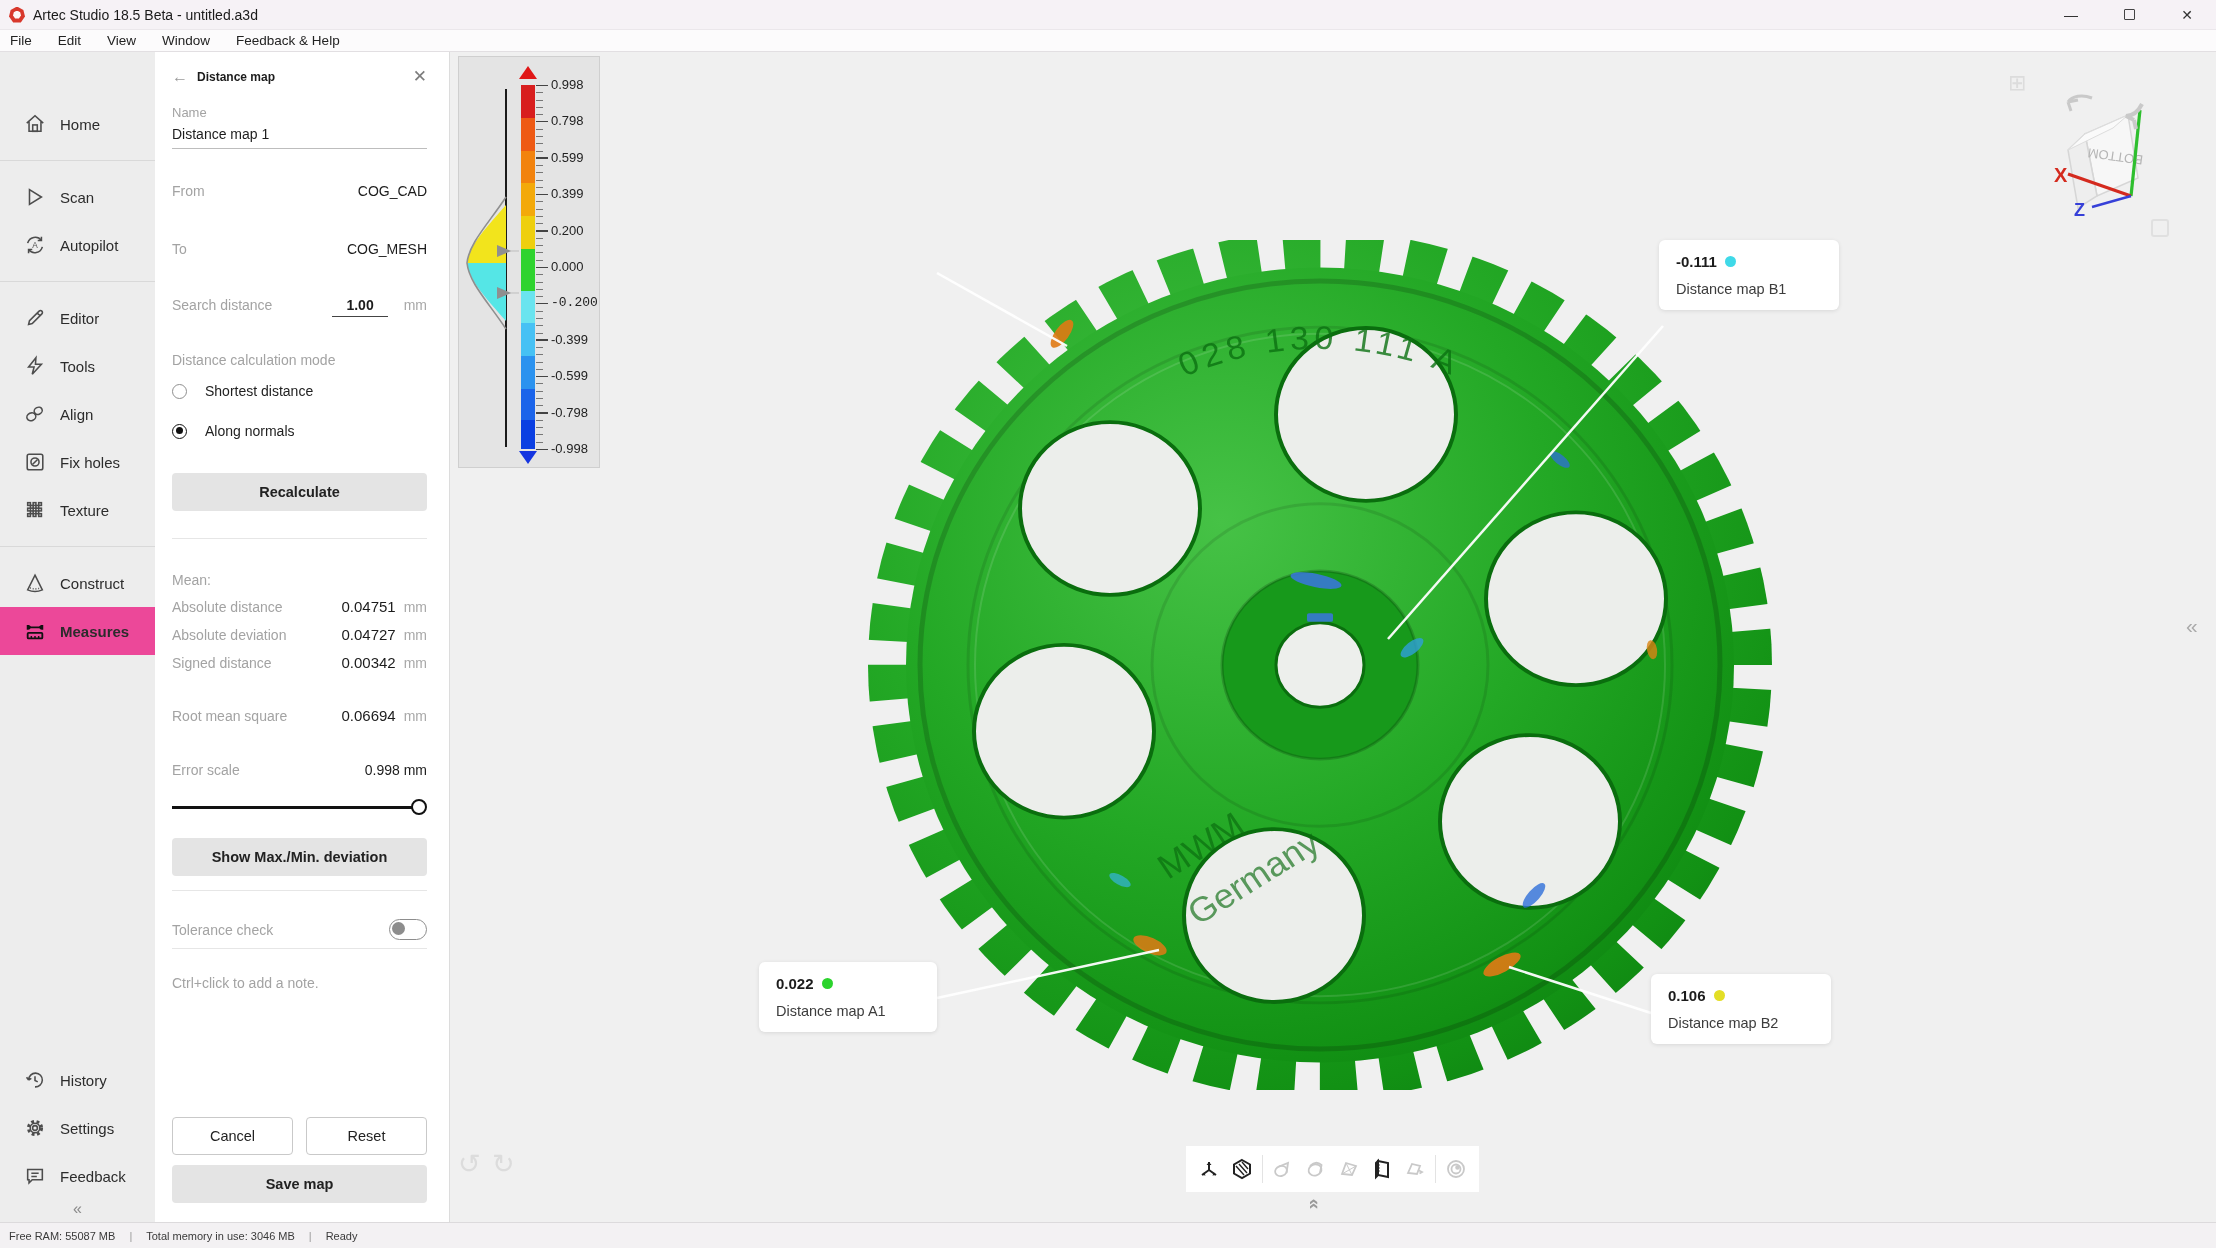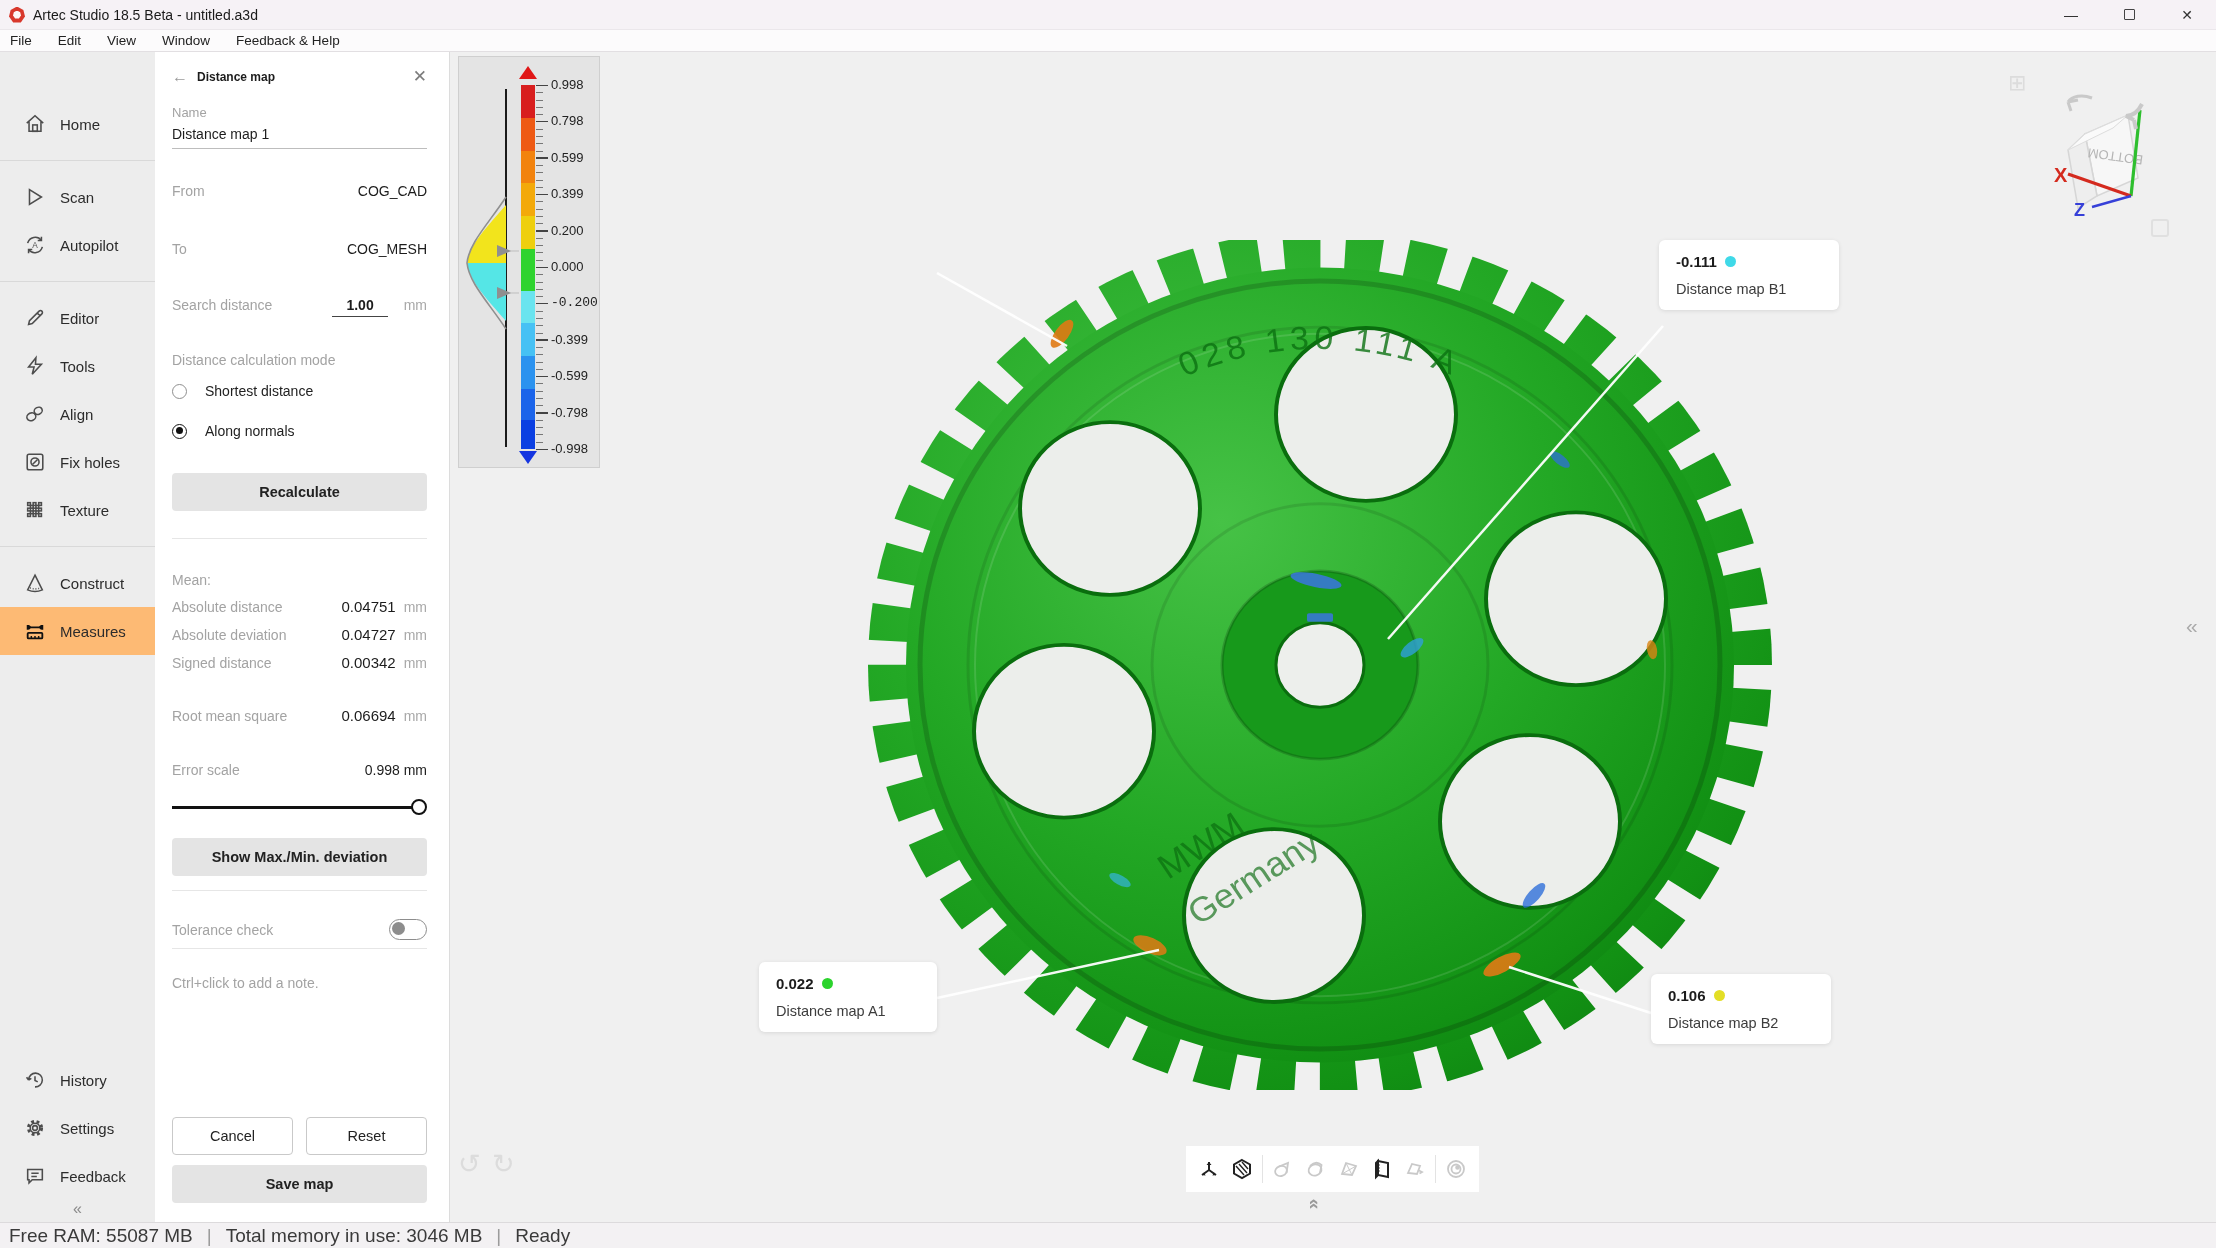--- a/index.html
+++ b/index.html
@@ -17,21 +17,21 @@
   .restore-glyph { width:11px; height:11px; border:1.3px solid #444; border-radius:1px; position:relative; background:#f6f2f6; }
   .restore-glyph::before { content:""; position:absolute; left:2px; top:-4px; width:11px; height:11px; border:1.3px solid #444; border-radius:1px; z-index:-1; }
 
   
   .menubar { position:absolute; left:0; top:30px; width:2216px; height:22px; background:#fcfbfc; border-bottom:1px solid #e2dfe2; display:flex; align-items:center; padding-left:10px; gap:26px; }
   .menu-item { font-size:13.5px; color:#222; }
 
   
   .sidebar { position:absolute; left:0; top:52px; width:155px; height:1170px; background:#ededed; display:flex; flex-direction:column; }
   .side-item { height:48px; display:flex; align-items:center; gap:13px; padding-left:23px; font-size:15px; color:#2c2c2c; flex:none; }
-  .side-item.selected { background:#fdba74; }
+  .side-item.selected { background:#ec4899;font-weight:bold; }
   .side-icon { width:24px; height:24px; display:flex; align-items:center; justify-content:center; flex:none; }
   .side-icon svg { stroke:#4d4d4d; fill:none; stroke-width:1.7; }
   .side-item.selected .side-icon svg { stroke:#111; }
   .side-divider { height:1px; background:#d9d9d9; margin:12px 0; flex:none; }
   .side-spacer { flex:1; }
   .side-collapse { height:22px; text-align:center; color:#8a8a8a; font-size:16px; flex:none; }
   .pad-top { height:48px; flex:none; }
 
   
   .panel { position:absolute; left:155px; top:52px; width:295px; height:1170px; background:#ffffff; border-right:1px solid #dcdcdc; font-size:14px; }
@@ -116,21 +116,21 @@
   .faint { color:#dcdcdc; position:absolute; }
 
   
   .vtoolbar { position:absolute; left:736px; top:1094px; height:46px; background:#ffffff; display:flex; align-items:center; padding:0 10px; gap:7px; }
   .tool-icon { width:26px; height:26px; display:flex; align-items:center; justify-content:center; }
   .tool-sep { width:1px; height:28px; background:#e3e3e3; }
   .expander { position:absolute; left:845px; top:1140px; width:40px; text-align:center; color:#9a9a9a; font-size:19px; font-weight:bold; transform:rotate(90deg); letter-spacing:-2px; }
   .collapse-right { position:absolute; left:1736px; top:562px; color:#aaaaaa; font-size:21px; }
 
   
-  .statusbar { position:absolute; left:0; top:1222px; width:2216px; height:26px; background:#f3f1f3; border-top:1px solid #dcdadc; display:flex; align-items:center; padding-left:9px; font-size:19px; color:#3a3a3a; gap:14px; }
+  .statusbar { position:absolute; left:0; top:1222px; width:2216px; height:26px; background:#f3f1f3; border-top:1px solid #dcdadc; display:flex; align-items:center; padding-left:9px; font-size:11px; color:#3a3a3a; gap:14px; }
   .statusbar .pipe { color:#9b9b9b; }
 </style>
 </head>
 <body>
 
 <div class="app">
 
   <div class="titlebar">
     <span class="logo"></span>
     <span class="title-text">Artec Studio 18.5 Beta - untitled.a3d</span>

